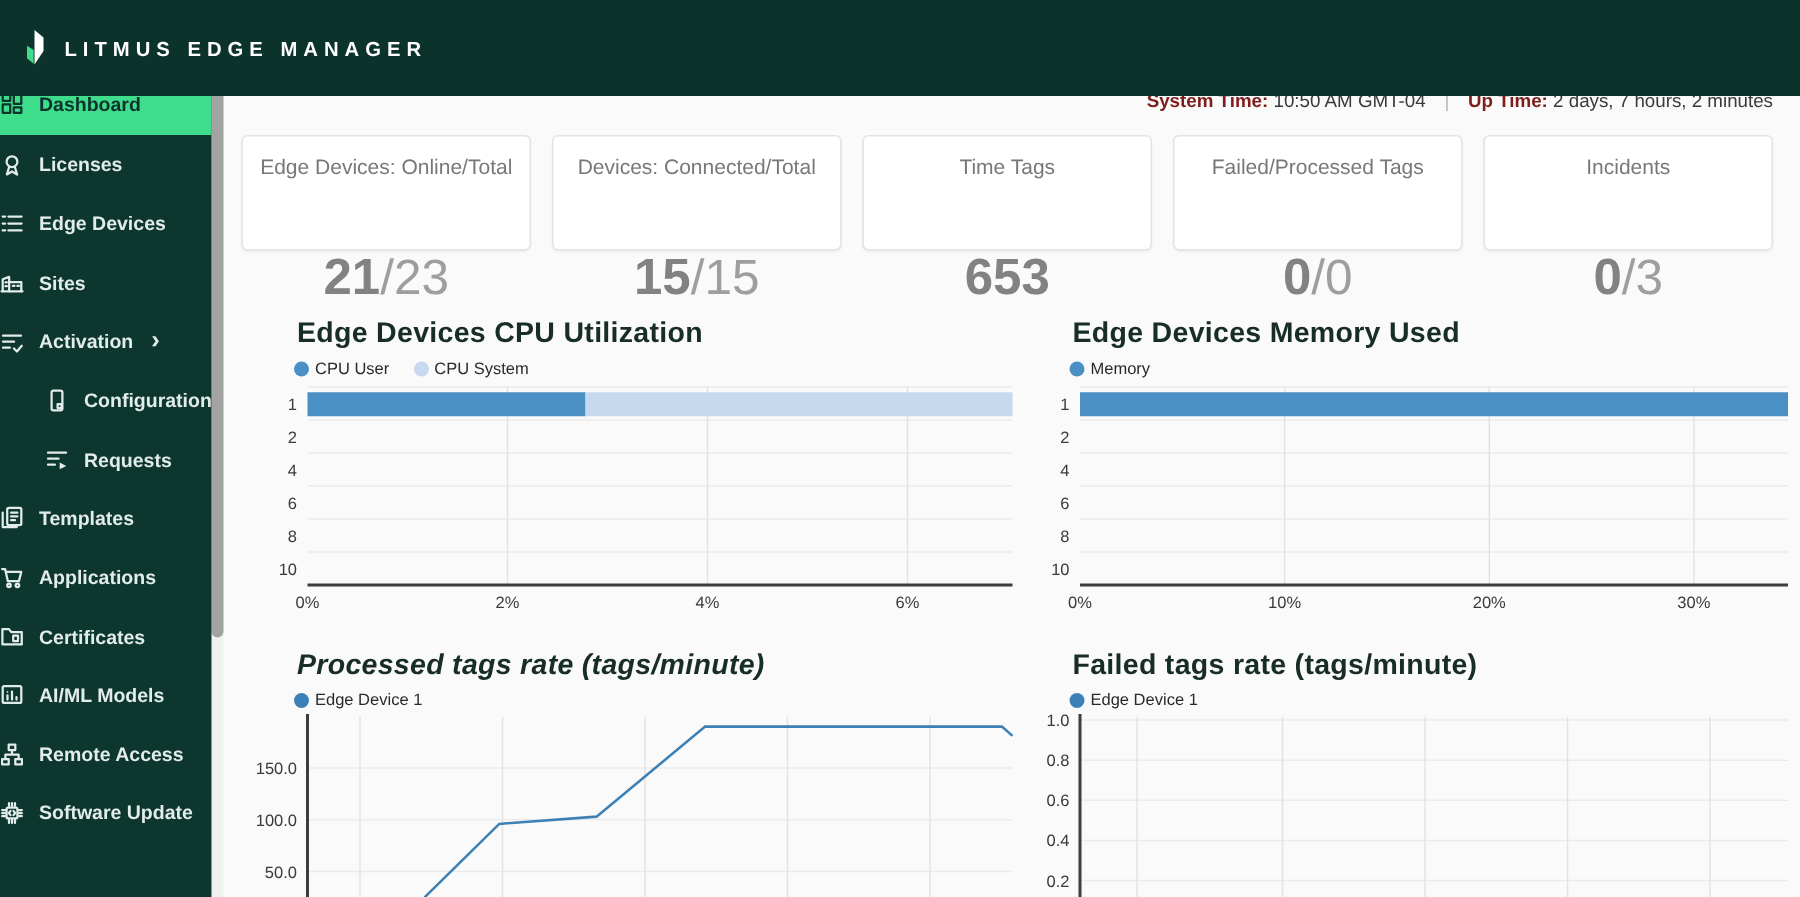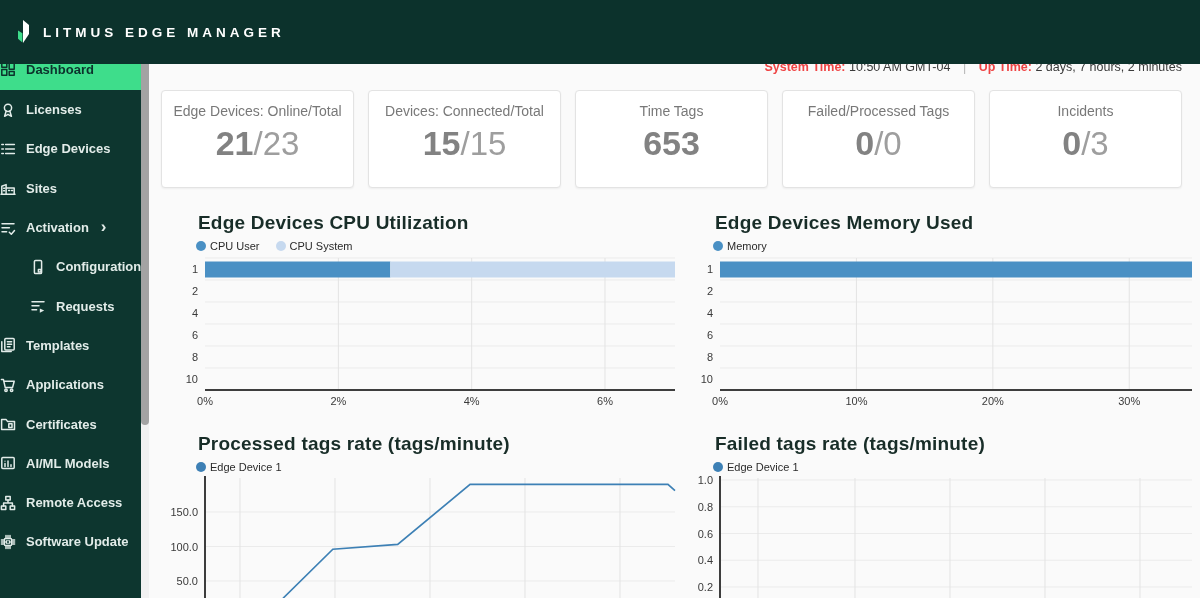--- a/index.html
+++ b/index.html
@@ -25,27 +25,27 @@
   .side-icon { width:16px; height:16px; flex:0 0 16px; display:inline-flex; }
   .side-icon svg { width:16px; height:16px; }
   .side-chevron { font-size:17px; font-weight:700; line-height:1; margin-left:2px; margin-top:-2px; }
 
   
   .scroll-track { position:absolute; left:141px; top:48px; width:8px; height:550px; background:#f1f1f1; z-index:4; }
   .scroll-thumb { position:absolute; left:0; top:0; width:8px; height:377px; background:#a3a3a3; border-radius:4px; }
 
   
   .statusbar { position:absolute; right:18px; top:60px; font-size:12.5px; color:#3a3a3a; white-space:nowrap; }
-  .statusbar b { color:#ef4444;margin-top:37px; }
+  .statusbar b { color:#7f1d1d;margin-top:37px; }
   .statusbar .sep { color:#b5b5b5; margin:0 9px; }
 
   
   .cards { position:absolute; left:161px; top:90px; display:flex; gap:14px; }
-  .card { width:193px; height:98px; background:#ffffff; border:1px solid #e3e3e3; border-radius:4px;
-    box-shadow:0 1px 2px rgba(0,0,0,0.05); display:flex; flex-direction:column; align-items:center; padding-top:12px; }
+  .card { width:193px; height:77px; background:#ffffff; border:1px solid #e3e3e3; border-radius:4px;
+    box-shadow:0 1px 2px rgba(0,0,0,0.05); display:flex; flex-direction:column; align-items:center; padding-top:12px;gap:42px; }
   .card-label { font-size:14px; color:#787878; }
   .card-value { margin-top:7px; line-height:1; color:#828282; }
   .card-primary { font-size:34px; font-weight:700; }
   .card-secondary { font-size:33px; font-weight:400; color:#9e9e9e; }
 
   
   .chart-title { position:absolute; margin:0; font-size:19px; font-weight:700; color:#182d28; letter-spacing:0.2px; }
   .legend { position:absolute; display:flex; gap:16px; align-items:center; }
   .legend-item { display:flex; align-items:center; gap:4px; font-size:11px; color:#2a2a2a; cursor:pointer; }
   .legend-dot { width:10px; height:10px; border-radius:50%; }
@@ -293,21 +293,21 @@
     <text x="35" y="83" text-anchor="end" font-size="11" fill="#3a3a3a">6</text>
     <text x="35" y="105" text-anchor="end" font-size="11" fill="#3a3a3a">8</text>
     <text x="35" y="127" text-anchor="end" font-size="11" fill="#3a3a3a">10</text>
     <line x1="42" x2="514" y1="134" y2="134" stroke="#3d3d3d" stroke-width="2"></line>
     <text x="42" y="149" text-anchor="middle" font-size="11" fill="#3a3a3a">0%</text>
     <text x="178.41618497109826" y="149" text-anchor="middle" font-size="11" fill="#3a3a3a">10%</text>
     <text x="314.8323699421965" y="149" text-anchor="middle" font-size="11" fill="#3a3a3a">20%</text>
     <text x="451.2485549132948" y="149" text-anchor="middle" font-size="11" fill="#3a3a3a">30%</text>
   </svg>
 
-<h2 class="chart-title" style="left:198px; top:433px;">Processed tags rate (tags/minute)</h2>
+<h2 class="chart-title" style="left:198px; top:433px;font-style:italic;">Processed tags rate (tags/minute)</h2>
 <h2 class="chart-title" style="left:715px; top:433px;">Failed tags rate (tags/minute)</h2>
 <div class="legend" style="left:196px; top:461px;">
     <span class="legend-item">
       <span class="legend-dot" style="background: rgb(61, 128, 181);"></span>
       <span>Edge Device 1</span>
     </span>
   </div>
 <div class="legend" style="left:713px; top:461px;">
     <span class="legend-item">
       <span class="legend-dot" style="background: rgb(61, 128, 181);"></span>

